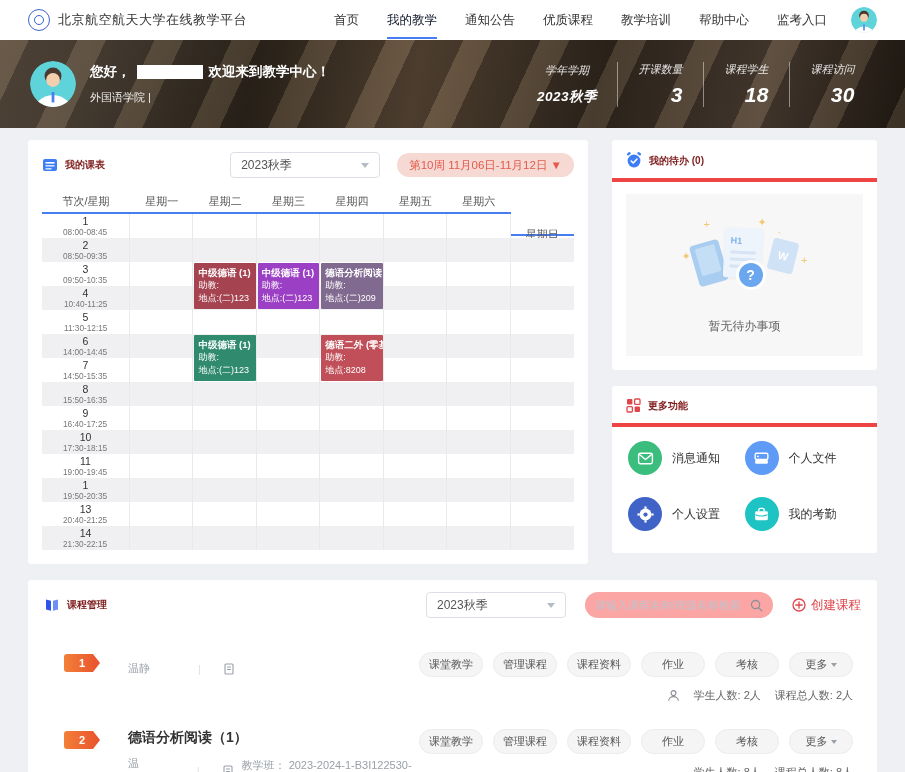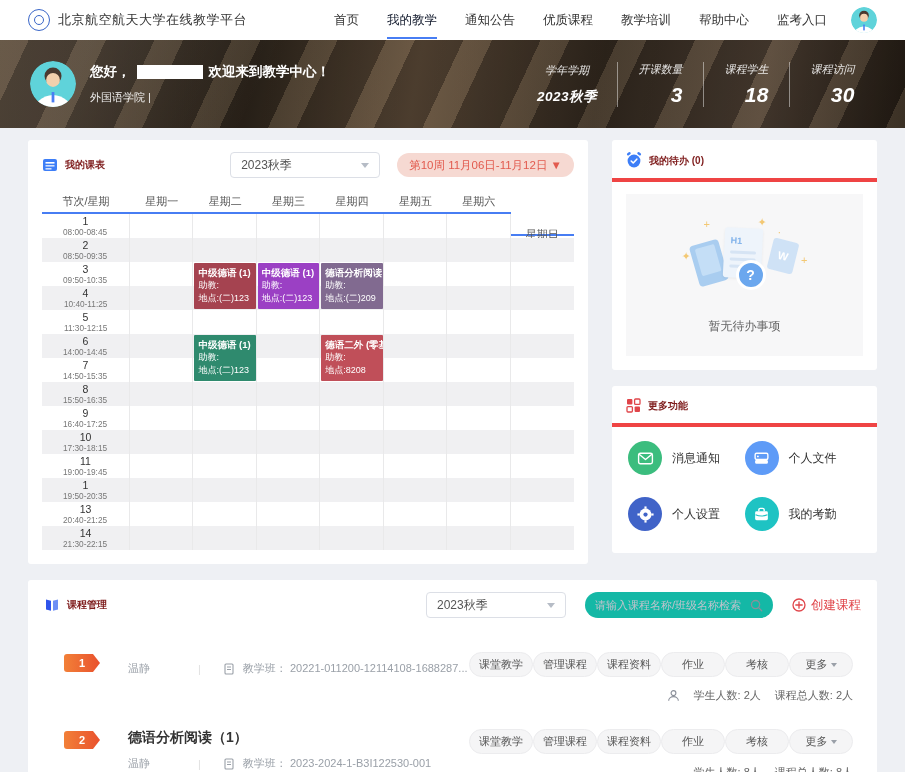--- a/index.html
+++ b/index.html
@@ -74,33 +74,33 @@
   .todo-empty { margin-top:16px; font-size:12px; color:#666; }
   
   .more-grid { display:grid; grid-template-columns:1fr 1fr; row-gap:22px; padding:14px 16px 22px; }
   .more-item { display:flex; align-items:center; gap:10px; cursor:pointer; }
   .more-circle { width:34px; height:34px; border-radius:50%; display:flex; align-items:center; justify-content:center; color:#fff; flex:none; }
   .more-label { font-size:12px; color:#333; }
   
   .bottom-card { margin:16px 28px 0; background:#fff; border-radius:3px; padding:12px 16px; height:260px; }
   .cm-head { display:flex; align-items:center; gap:7px; }
   .cm-select { margin-left:auto; width:140px; height:26px; border:1px solid #dcdfe6; border-radius:4px; display:flex; align-items:center; padding:0 10px; font-size:12px; color:#555; cursor:pointer; }
-  .cm-search { margin-left:12px; width:188px; height:26px; background:#14b8a6; border-radius:14px; display:flex; align-items:center; padding:0 10px; }
+  .cm-search { margin-left:12px; width:188px; height:26px; background:#fca5a5; border-radius:14px; display:flex; align-items:center; padding:0 10px; }
   .cm-search input { flex:1; border:none; outline:none; background:transparent; font-size:11px; color:#333; font-family:inherit; }
   .cm-search input::placeholder { color:#bfc3cc; }
   .cm-create { margin-left:12px; display:flex; align-items:center; gap:5px; color:#e0454a; font-size:12.5px; cursor:pointer; white-space:nowrap; }
   .course-row { display:flex; margin-top:34px; padding:0 8px 0 20px; }
   .course-row + .course-row { margin-top:26px; }
   .badge { width:36px; height:18px; background:linear-gradient(90deg,#f28038,#e9512d); color:#fff; font-size:11px; font-weight:bold; display:flex; align-items:center; justify-content:center; clip-path:polygon(0 0, calc(100% - 7px) 0, 100% 50%, calc(100% - 7px) 100%, 0 100%); border-radius:3px; flex:none; margin-top:2px; }
   .course-main { margin-left:28px; flex:1; min-width:0; }
   .course-title { font-size:14px; color:#333; font-weight:bold; cursor:pointer; }
   .course-sub { margin-top:9px; display:flex; align-items:center; gap:8px; font-size:11px; color:#9aa0a8; }
   .course-sub .vdiv { color:#e0e0e0; margin:0 14px 0 40px; }
   .course-right { display:flex; flex-direction:column; align-items:flex-end; }
-  .action-row { display:flex; }
+  .action-row { display:flex; gap:10px; }
   .pill-btn { background:#f5f5f6; border:1px solid #ececee; border-radius:13px; padding:4px 0; width:64px; text-align:center; font-size:11px; color:#555; cursor:pointer; white-space:nowrap; }
   .pill-btn .dd { display:inline-block; margin-left:3px; width:0; height:0; border-left:3.5px solid transparent; border-right:3.5px solid transparent; border-top:4px solid #9aa0a8; vertical-align:middle; }
   .course-stats { margin-top:11px; display:flex; align-items:center; gap:14px; font-size:11px; color:#666; }
   .ic { display:inline-flex; flex:none; }
 </style>
 </head>
 <body>
 
 <div class="navbar">
   <div class="logo-wrap">
@@ -507,21 +507,20 @@
           <div class="course-sub">
             <span>温静</span>
             <span class="vdiv">|</span>
             <span class="ic">
               <svg width="12" height="12" viewBox="0 0 12 12">
                 <rect x="2" y="1" width="8" height="10" rx="1" fill="none" stroke="#9aa0a8" stroke-width="1.1"></rect>
                 <line x1="4" y1="4" x2="8" y2="4" stroke="#9aa0a8" stroke-width="1"></line>
                 <line x1="4" y1="6.5" x2="8" y2="6.5" stroke="#9aa0a8" stroke-width="1"></line>
               </svg>
             </span>
-            <span>教学班： 20221-011200-12114108-1688287...</span>
           </div>
         </div>
         <div class="course-right">
           <div class="action-row">
             <button class="pill-btn">课堂教学</button>
             <button class="pill-btn">管理课程</button>
             <button class="pill-btn">课程资料</button>
             <button class="pill-btn">作业</button>
             <button class="pill-btn">考核</button>
             <button class="pill-btn">更多<span class="dd"></span></button>

